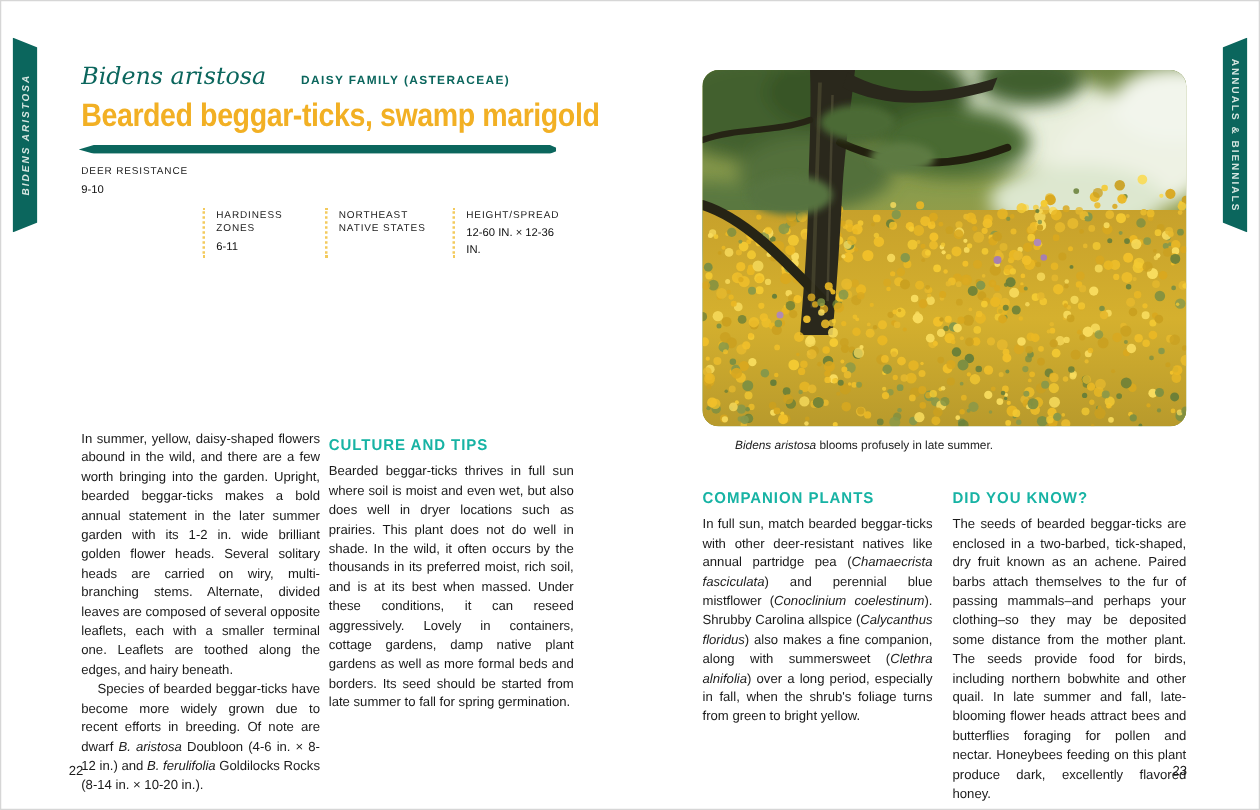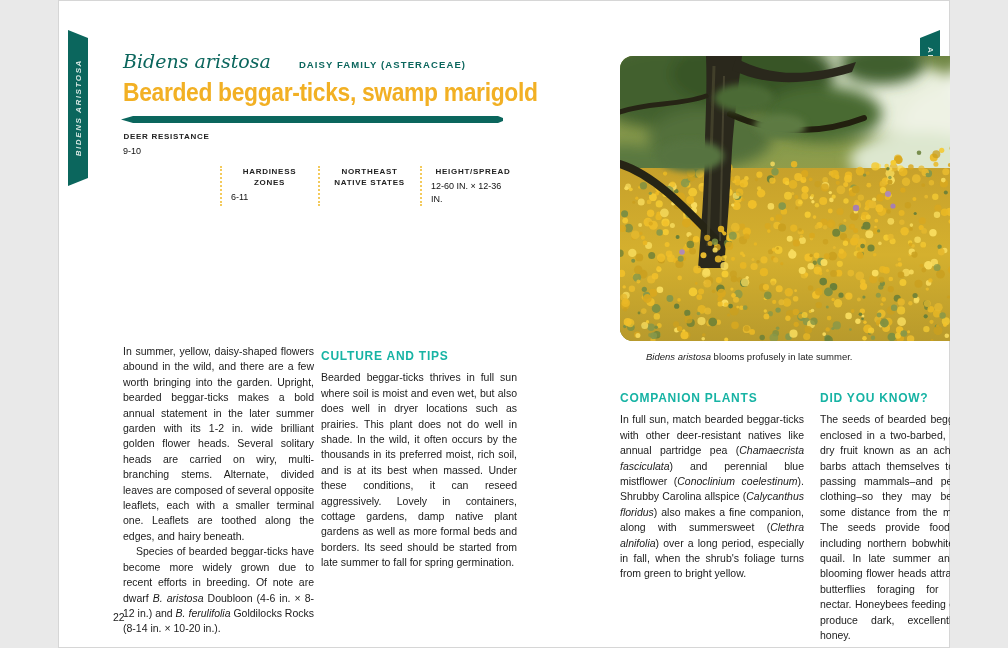--- a/index.html
+++ b/index.html
@@ -1,18 +1,18 @@
 <!DOCTYPE html>
 <html><head>
 <meta charset="utf-8">
 <style>
   * { margin:0; padding:0; box-sizing:border-box; }
   html,body { background:#e9e9e9; }
   .spread {
-    position:relative; width:892px; height:648px; background:#ffffff;
+    position:relative; width:1008px; height:648px; background:#ffffff;
     font-family:"Liberation Sans", sans-serif; color:#1c1c1c;
     box-shadow: inset 0 0 0 1px #d6d6d6; overflow:hidden; margin:0 auto;
   }
   
   .tab { position:absolute; top:30px; width:20px; height:156px; background:#0b665d;
          display:flex; align-items:center; justify-content:center; }
   .tab-left  { left:10px;  clip-path:polygon(0 0, 100% 8px, 100% calc(100% - 8px), 0 100%); }
   .tab-right { right:10px; clip-path:polygon(0 8px, 100% 0, 100% 100%, 0 calc(100% - 8px)); }
   .tab span { color:#d7e7e2; font-size:8px; font-weight:bold; letter-spacing:1.6px; white-space:nowrap; }
   .tab-left span  { writing-mode:vertical-rl; transform:rotate(180deg); font-style:italic; }
@@ -28,21 +28,21 @@
   .title-rule {
     position:absolute; left:63px; top:116px; width:382px; height:7px; background:#0b665d;
     clip-path:polygon(0 50%, 12px 0, calc(100% - 5px) 0, 100% 30%, 100% 70%, calc(100% - 5px) 100%, 12px 100%);
   }
   
   .facts { position:absolute; left:65px; top:131px; width:392px; display:flex; }
   .fact-col { padding-right:10px; }
   .fact-col + .fact-col { border-left:2px dotted #f3ca5c; padding-left:9px;margin-top:35px; }
   .fact-col:nth-child(1){ width:97px; } .fact-col:nth-child(2){ width:98px; }
   .fact-col:nth-child(3){ width:102px; } .fact-col:nth-child(4){ width:95px; padding-right:0; }
-  .fact-label { font-size:8px; font-weight:bold; letter-spacing:0.7px; color:#222; line-height:11px;text-align:center; }
+  .fact-label { font-size:8px; font-weight:normal; letter-spacing:0.7px; color:#222; line-height:11px; }
   .fact-value { font-size:9px; color:#111; line-height:13px; margin-top:3px; }
   
   .bodycol { position:absolute; font-size:10.5px; line-height:15.4px; text-align:justify; color:#1a1a1a; }
   .bodycol p + p { text-indent:13px; }
   .col-intro   { left:65px;  top:344px; width:191px; }
   .col-culture { left:263px; top:349px; width:196px; }
   .col-comp    { left:562px; top:391px; width:184px; }
   .col-know    { left:762px; top:391px; width:187px; }
   .sec-head { font-size:12.5px; font-weight:bold; color:#17b3a4; letter-spacing:0.8px;
               margin-bottom:6px; text-align:left; transform:scaleX(0.96); transform-origin:left; white-space:nowrap; }

